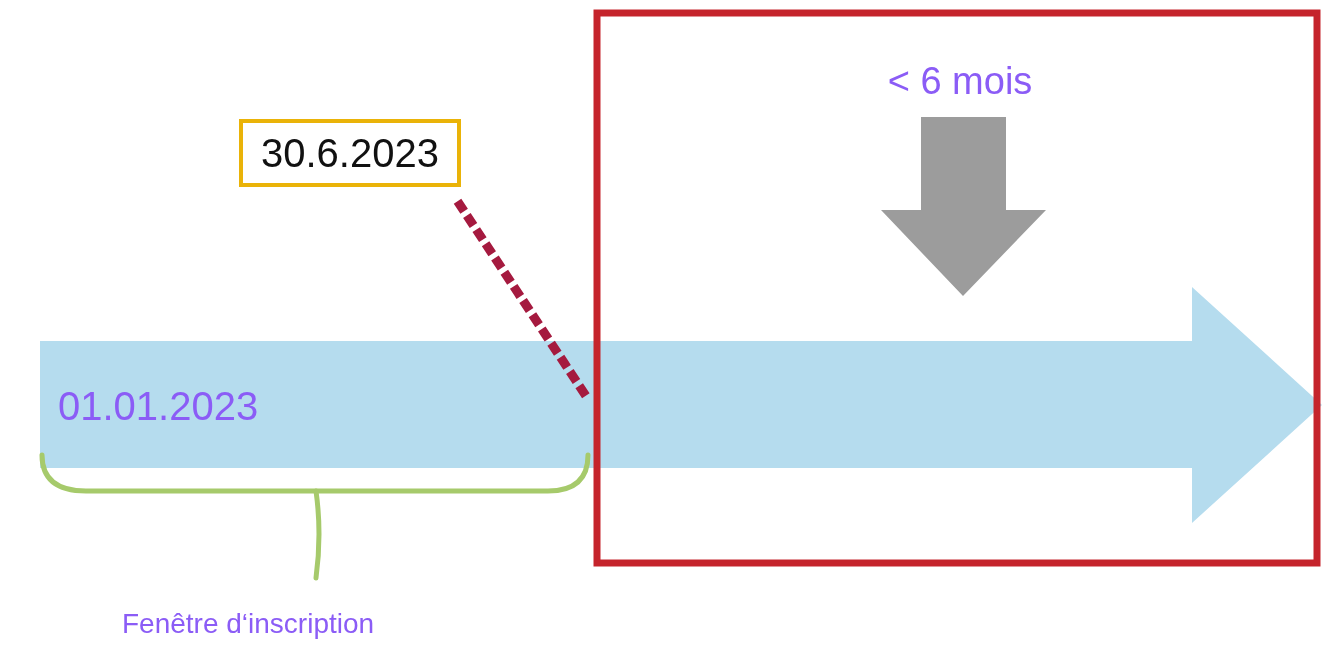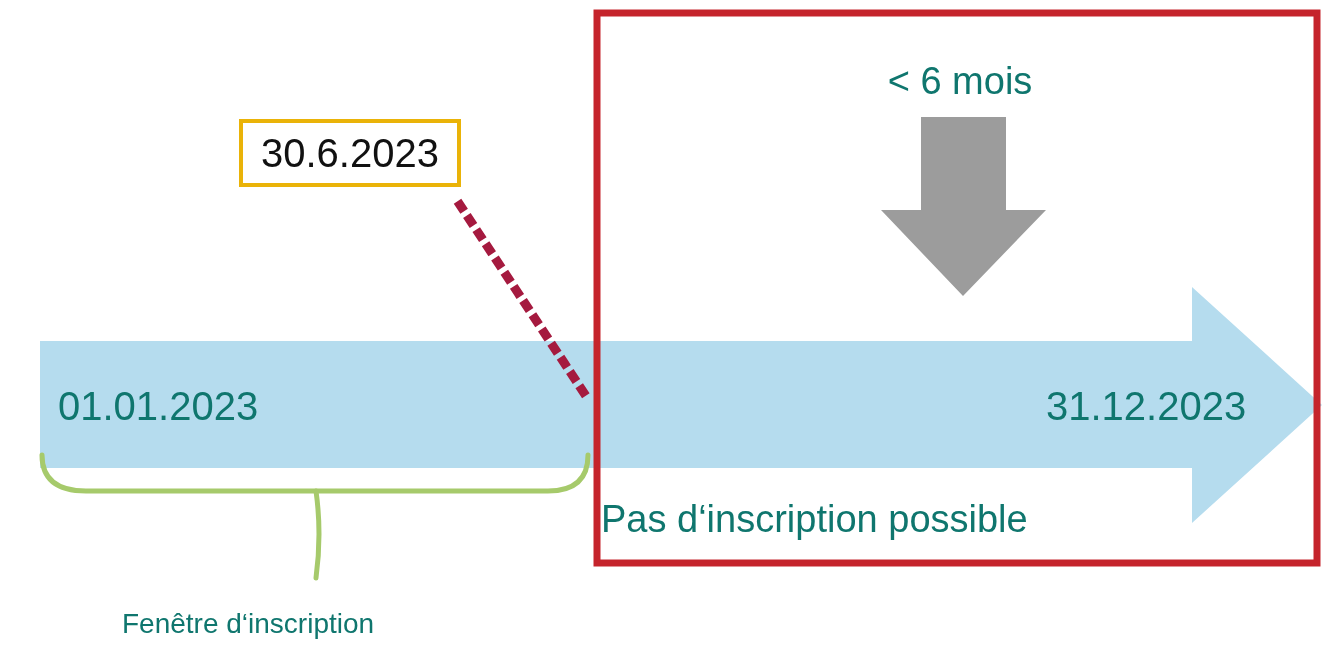--- a/index.html
+++ b/index.html
@@ -17,21 +17,21 @@
     overflow: hidden;
   }
   .shapes {
     position: absolute;
     left: 0;
     top: 0;
   }
   .label {
     position: absolute;
     white-space: nowrap;
-    color: #0f766e;
+    color: #8b5cf6;
   }
   .start-date {
     left: 58px;
     top: 384px;
     font-size: 40px;
   }
   .end-date {
     left: 1046px;
     top: 384px;
     font-size: 40px;
@@ -82,21 +82,19 @@
 
     <polygon points="921,117 1006,117 1006,210 1046,210 963,296 881,210 921,210" fill="#9c9c9c"></polygon>
   </svg>
 
   <div class="callout-box">
     <span>30.6.2023</span>
   </div>
 
   <div class="label start-date">01.01.2023</div>
 
-  <div class="label end-date">31.12.2023</div>
 
   <div class="label duration">&lt; 6 mois</div>
 
-  <div class="label no-reg">Pas d‘inscription possible</div>
 
   <div class="label reg-window">Fenêtre d‘inscription</div>
 
 </div>
 
 </body></html>

